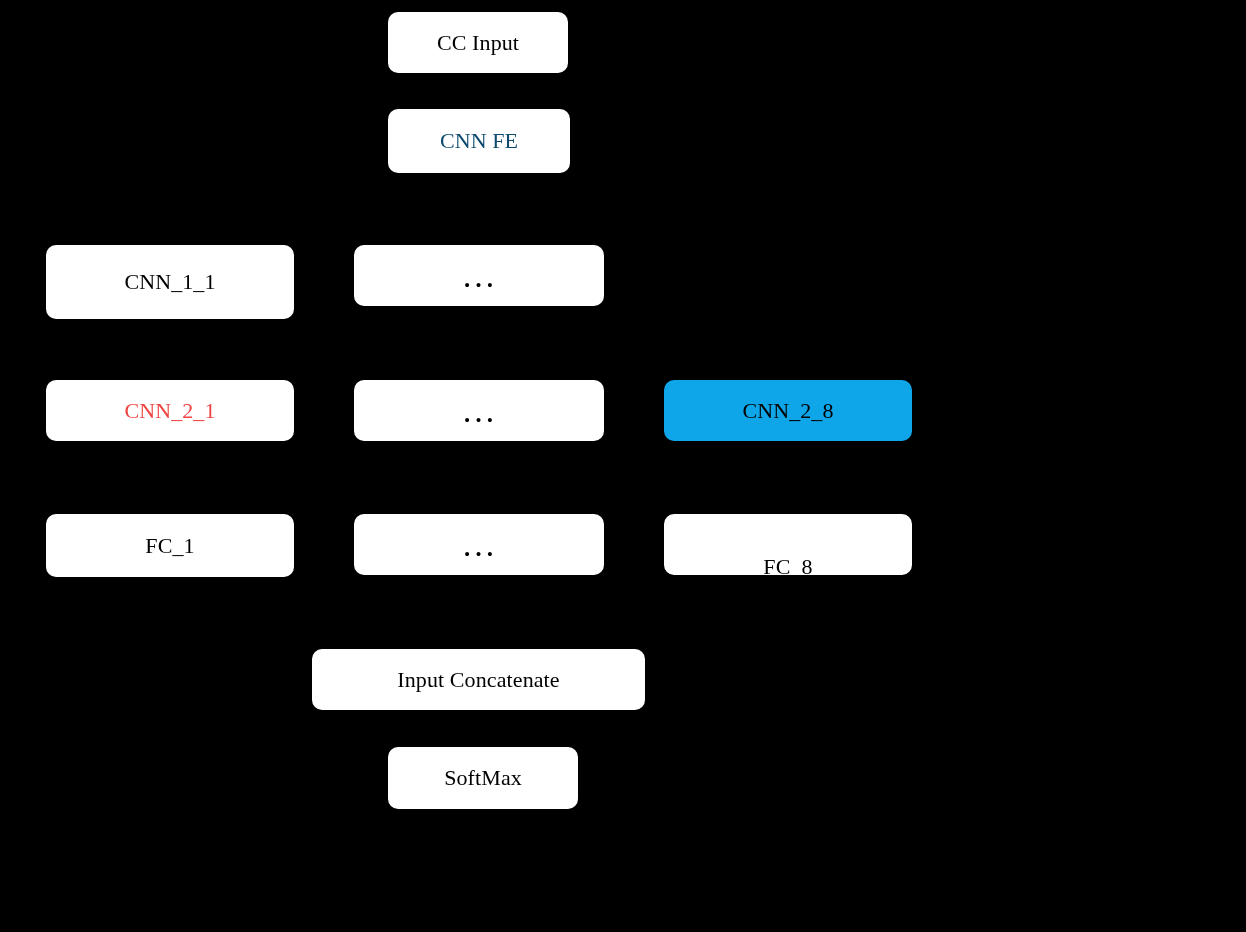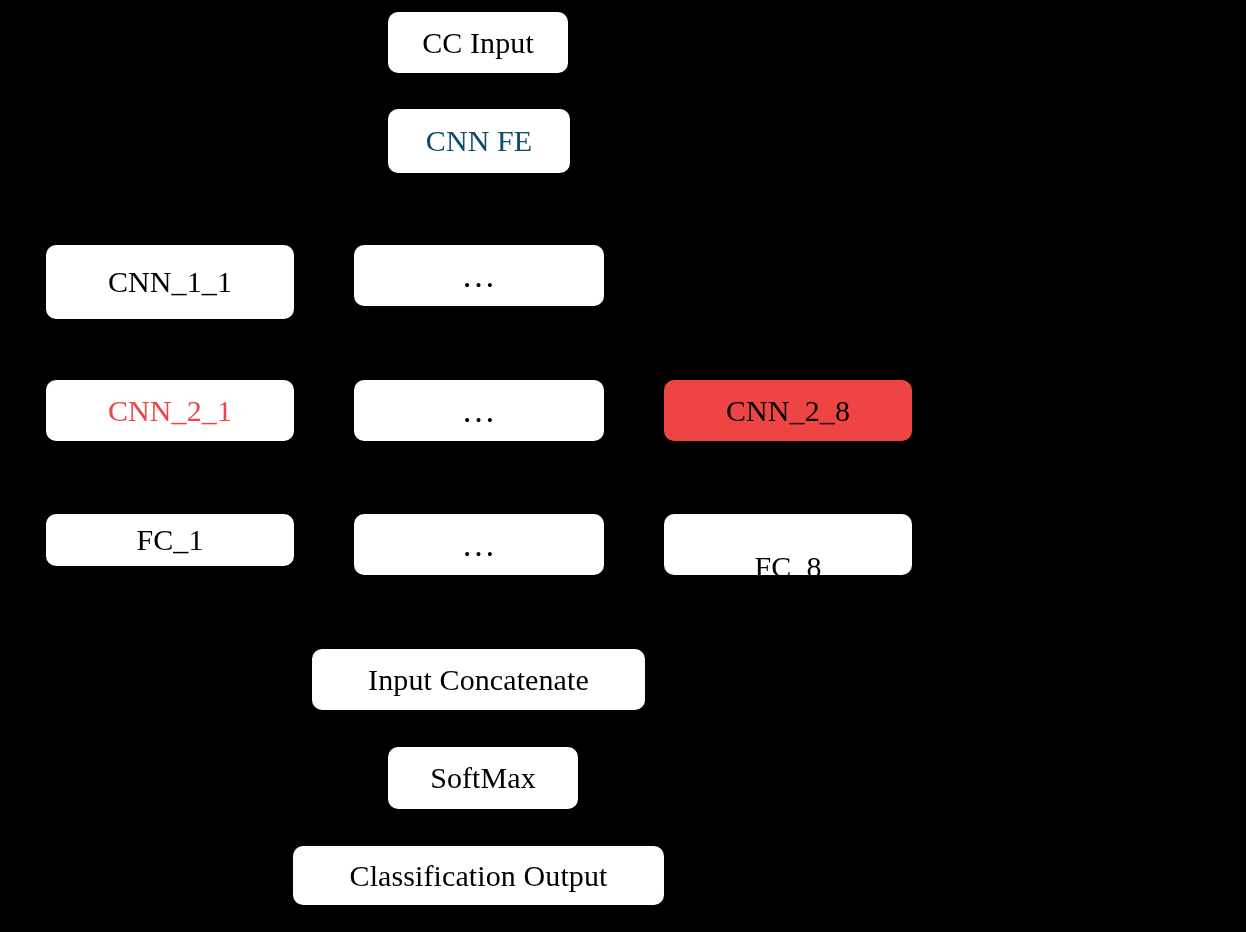--- a/index.html
+++ b/index.html
@@ -23,21 +23,21 @@
     display: flex;
     align-items: center;
     justify-content: center;
     text-align: center;
     line-height: 1;
     white-space: nowrap;
     box-sizing: border-box;
   }
   .node .label {
     display: block;
-    font-size: 30px;
+    font-size: 22px;
     letter-spacing: 0.1px;
     color: #000000;
   }
   .ellipsis .label {
     font-size: 34px;
     letter-spacing: 1px;
   }
 </style>
 </head>
 <body>
@@ -54,34 +54,31 @@
     </div>
     <div class="node ellipsis" style="left: 354px; top: 245px; width: 250px; height: 61px; background: rgb(255, 255, 255);">
       <span class="label" style="color: rgb(0, 0, 0);">…</span>
     </div>
     <div class="node" style="left: 46px; top: 380px; width: 248px; height: 61px; background: rgb(255, 255, 255);">
       <span class="label" style="color: #ef4444;">CNN_2_1</span>
     </div>
     <div class="node ellipsis" style="left: 354px; top: 380px; width: 250px; height: 61px; background: rgb(255, 255, 255);">
       <span class="label" style="color: rgb(0, 0, 0);">…</span>
     </div>
-    <div class="node" style="left: 664px; top: 380px; width: 248px; height: 61px; background: #ef4444;">
+    <div class="node" style="left: 664px; top: 380px; width: 248px; height: 61px; background: #0ea5e9;">
       <span class="label" style="color: rgb(0, 0, 0);">CNN_2_8</span>
     </div>
-    <div class="node" style="left: 46px; top: 514px; width: 248px; height: 52px; background: rgb(255, 255, 255);">
+    <div class="node" style="left: 46px; top: 514px; width: 248px; height: 63px; background: rgb(255, 255, 255);">
       <span class="label" style="color: rgb(0, 0, 0);">FC_1</span>
     </div>
     <div class="node ellipsis" style="left: 354px; top: 514px; width: 250px; height: 61px; background: rgb(255, 255, 255);">
       <span class="label" style="color: rgb(0, 0, 0);">…</span>
     </div>
     <div class="node" style="left: 664px; top: 514px; width: 248px; height: 61px; background: rgb(255, 255, 255);">
       <span class="label" style="color: rgb(0, 0, 0); margin-top: 44px;">FC_8</span>
     </div>
     <div class="node" style="left: 312px; top: 649px; width: 333px; height: 61px; background: rgb(255, 255, 255);">
       <span class="label" style="color: rgb(0, 0, 0);">Input Concatenate</span>
     </div>
     <div class="node" style="left: 388px; top: 747px; width: 190px; height: 62px; background: rgb(255, 255, 255);">
       <span class="label" style="color: rgb(0, 0, 0);">SoftMax</span>
     </div>
-    <div class="node" style="left: 293px; top: 846px; width: 371px; height: 59px; background: rgb(255, 255, 255);">
-      <span class="label" style="color: rgb(0, 0, 0);">Classification Output</span>
-    </div>
   </div>
 
 </body></html>

